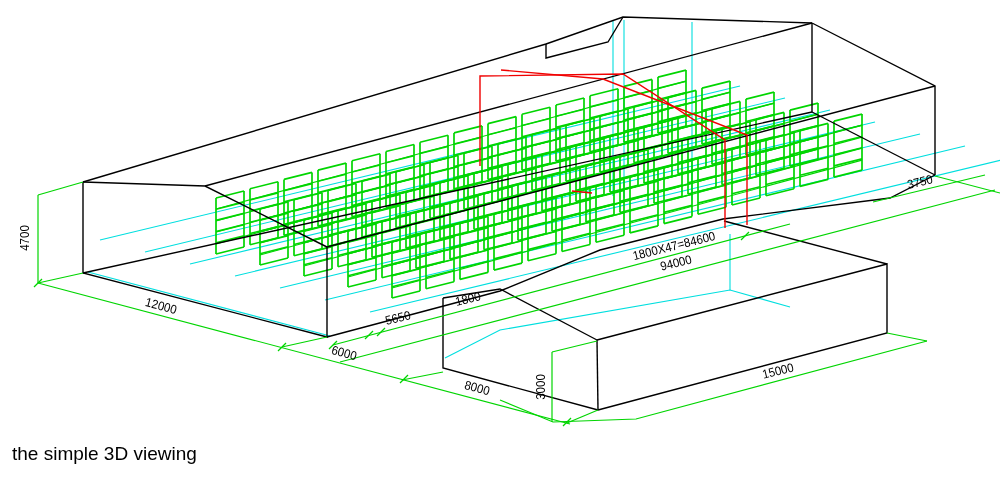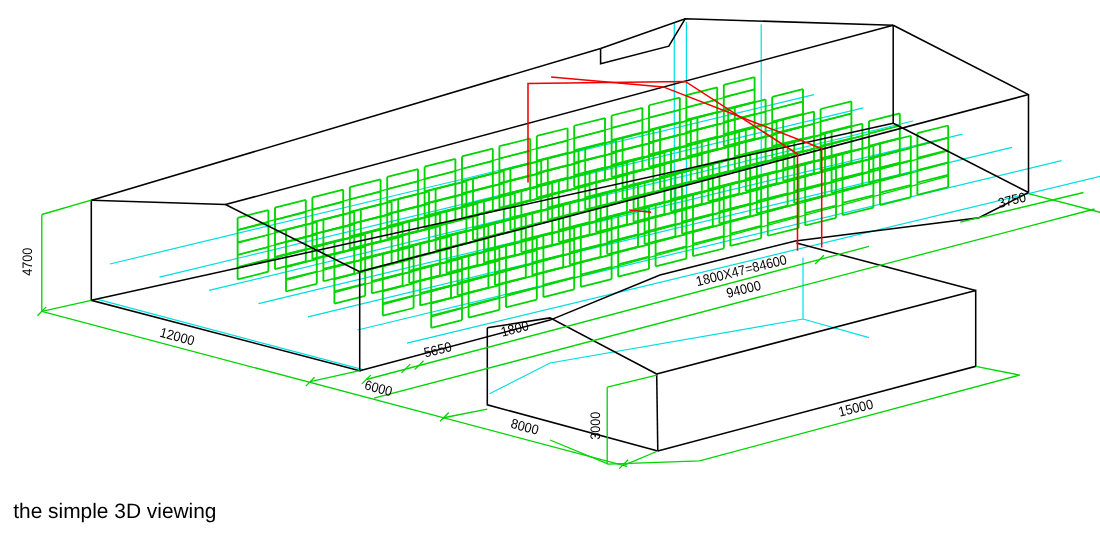--- a/index.html
+++ b/index.html
@@ -1,19 +1,19 @@
 <!DOCTYPE html>
 <html><head>
 <meta charset="utf-8">
 <style>
   html,body{margin:0;padding:0;background:#ffffff;}
   #stage{position:relative;width:1000px;height:487px;background:#ffffff;overflow:hidden;
          font-family:"Liberation Sans",sans-serif;}
   #cad-svg{position:absolute;left:0;top:0;}
-  #caption{position:absolute;left:12px;top:455px;font-size:19px;color:#000;
+  #caption{position:absolute;left:12px;top:443px;font-size:19px;color:#000;
            font-family:"Liberation Sans",sans-serif;letter-spacing:0px;}
   text.dim{font-family:"Liberation Sans",sans-serif;fill:#000;}
 </style>
 </head>
 <body>
 
 <div id="stage">
   <svg id="cad-svg" xmlns="http://www.w3.org/2000/svg" width="1000" height="487" viewBox="0 0 1000 487">
       <g>
         <polyline points="100,240 740,86" fill="none" stroke="#00dfdf" stroke-width="1.1"></polyline>

